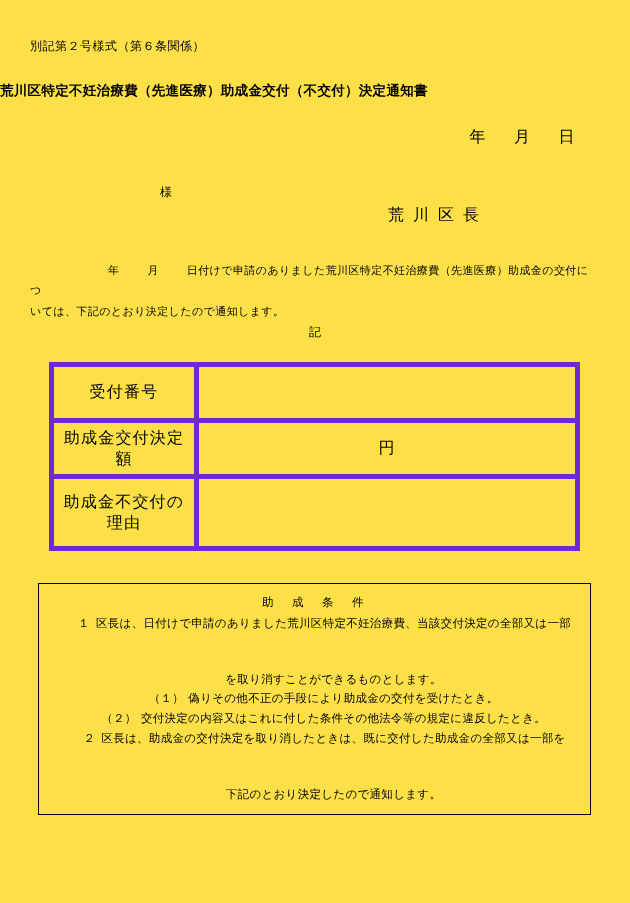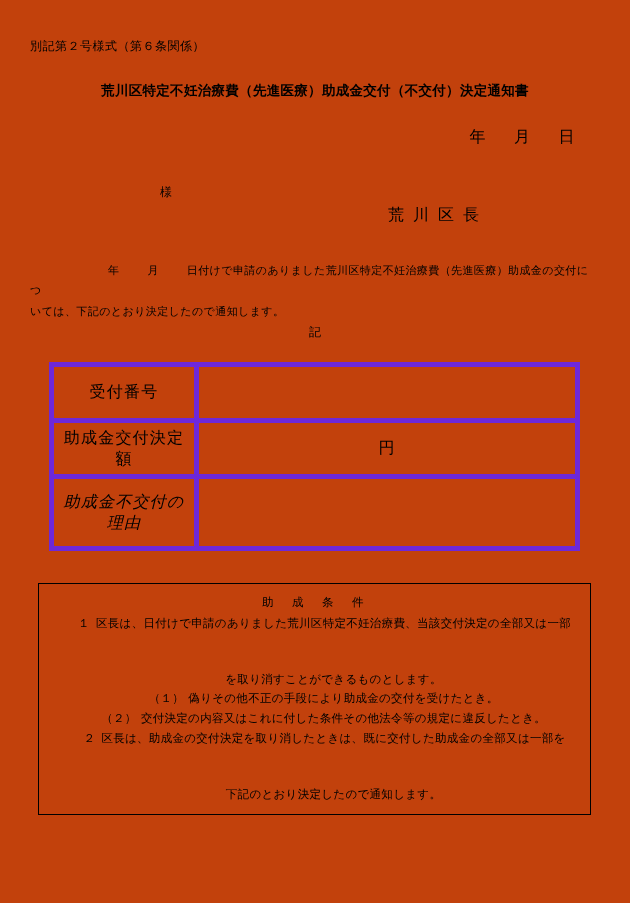--- a/index.html
+++ b/index.html
@@ -8,38 +8,38 @@
     background: #ffffff;
   }
   body {
     font-family: "Liberation Serif", "DejaVu Serif", serif;
     color: #000000;
   }
   .page {
     position: relative;
     width: 630px;
     height: 903px;
-    background: #c2410c;
+    background: #fde047;
     overflow: hidden;
     box-sizing: border-box;
   }
   .form-code {
     position: absolute;
     left: 30px;
     top: 38px;
     font-size: 12px;
     letter-spacing: 0.5px;
     white-space: nowrap;
   }
   .doc-title {
     position: absolute;
     left: 0;
     right: 0;
     top: 82px;
-    text-align: center;
+    text-align: left;
     font-size: 13.5px;
     font-weight: bold;
     letter-spacing: 0.3px;
     white-space: nowrap;
   }
   .date-line-top {
     position: absolute;
     right: 55px;
     top: 127px;
     font-size: 16px;
@@ -109,21 +109,21 @@
     width: 145px;
     text-align: center;
     vertical-align: middle;
   }
   .main-table td.value {
     text-align: center;
     vertical-align: middle;
   }
   .row-1 td { height: 56px; }
   .row-2 td { height: 56px; }
-  .row-3 td { height: 72px; font-style: italic; }
+  .row-3 td { height: 72px; }
   .conditions-box {
     position: absolute;
     left: 38px;
     top: 583px;
     width: 553px;
     min-height: 152px;
     border: 1px solid #000000;
     box-sizing: border-box;
     padding: 9px 12px 10px 12px;
     font-size: 11.5px;

